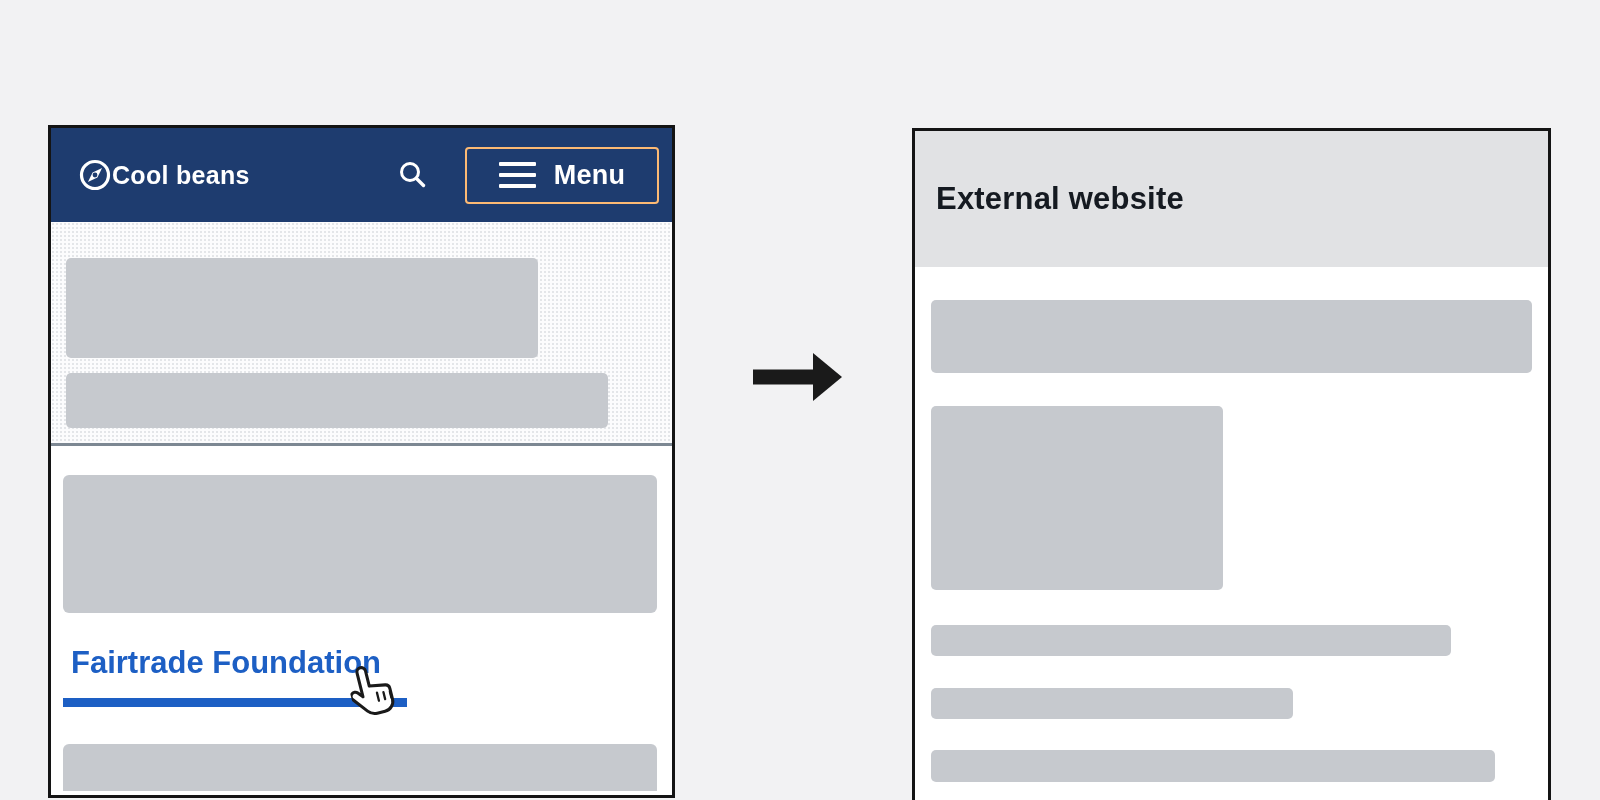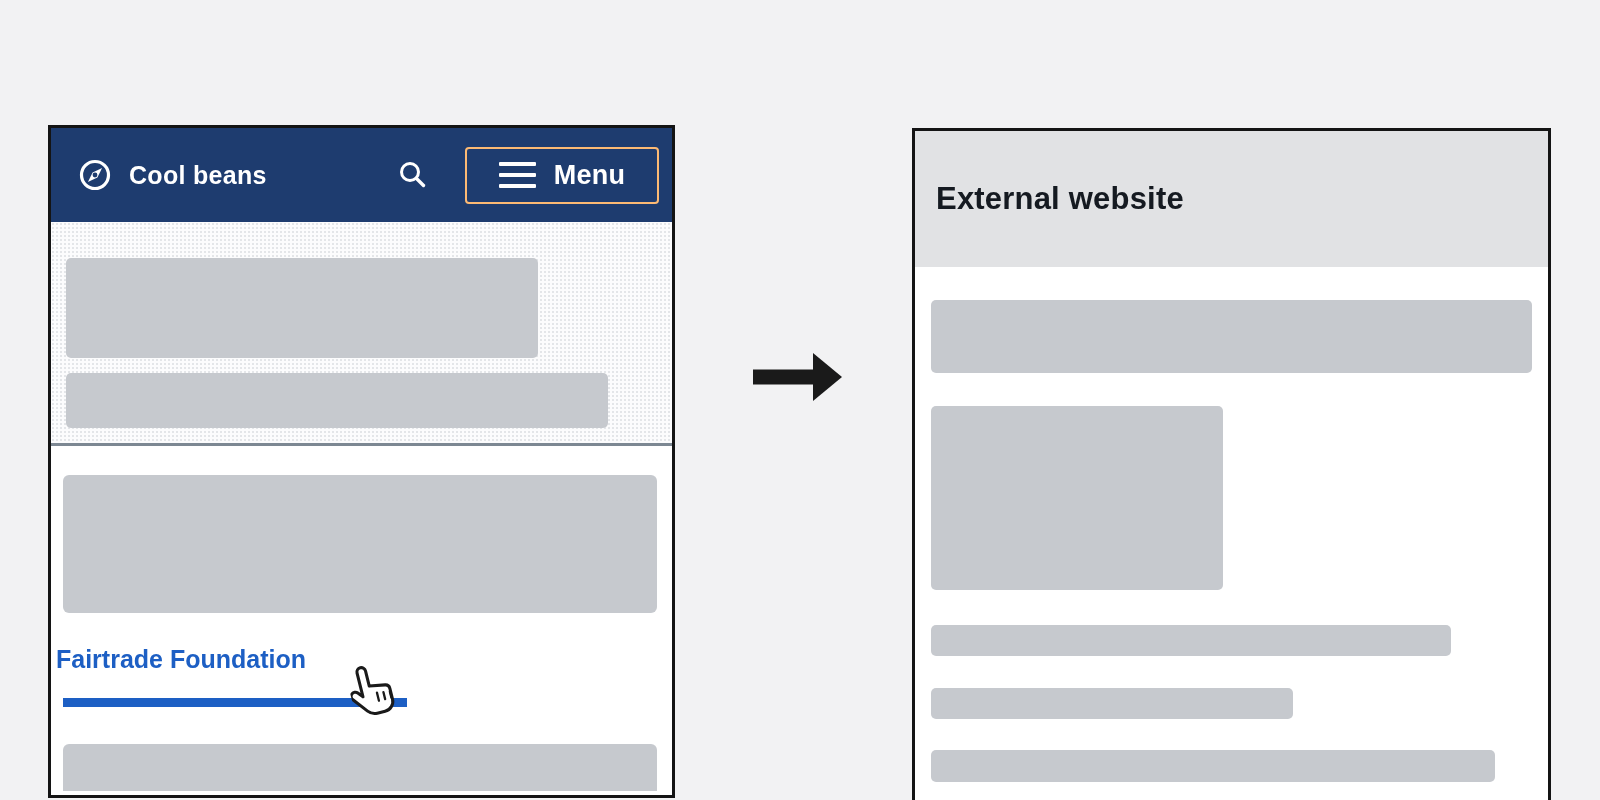--- a/index.html
+++ b/index.html
@@ -14,21 +14,21 @@
     position:relative;background:var(--canvas-bg);
     font-family:"Liberation Sans", sans-serif;
   }
   .panel{position:absolute;background:#fff;border:3px solid var(--panel-border);}
   
   .left-panel{left:48px;top:125px;width:627px;height:673px;}
   .site-header{
     height:94px;background:var(--header-navy);display:flex;align-items:center;
     padding:0 13px 0 27px;
   }
-  .site-title{color:var(--title-text);font-weight:bold;font-size:25px;margin-left:17px;letter-spacing:.3px;}
+  .site-title{color:var(--title-text);font-weight:bold;font-size:25px;letter-spacing:.3px;}
   .spacer{flex:1;}
   .search-btn{background:none;border:none;cursor:pointer;margin-right:36px;display:flex;}
   .menu-btn{
     width:194px;height:57px;border:2px solid #fdba74;border-radius:4px;background:transparent;
     color:#fff;font-weight:bold;font-size:27px;display:flex;align-items:center;justify-content:center;
     gap:18px;cursor:pointer;font-family:inherit;letter-spacing:.3px;
   }
   .hamburger{display:inline-flex;flex-direction:column;gap:7px;width:37px;}
   .hamburger i{display:block;height:4px;background:#fff;border-radius:1px;}
   .hero{
@@ -37,21 +37,21 @@
     background-image:radial-gradient(circle,#e4e6e9 1px,transparent 1.3px);
     background-size:4px 4px;
   }
   .main-content{position:relative;height:346px;background:#fff;}
   .ph{position:absolute;background:var(--placeholder-gray);border-radius:5px;}
   .ph-a1{left:15px;top:36px;width:472px;height:100px;}
   .ph-a2{left:15px;top:151px;width:542px;height:55px;}
   .ph-b1{left:12px;top:29px;width:594px;height:138px;border-radius:6px;}
   .ph-b2{left:12px;top:298px;width:594px;height:47px;border-radius:6px 6px 0 0;}
   .ext-link{
-    position:absolute;left:5px;top:199px;font-size:25px;font-weight:bold;
+    position:absolute;left:20px;top:199px;font-size:31px;font-weight:bold;
     color:var(--link-blue);text-decoration:none;white-space:nowrap;cursor:pointer;
   }
   .link-underline{position:absolute;left:12px;top:252px;width:344px;height:9px;background:var(--link-blue);}
   .cursor-wrap{position:absolute;left:300px;top:216px;width:46px;height:64px;transform:rotate(-14deg);}
   
   .flow-arrow{position:absolute;left:753px;top:352px;}
   
   .right-panel{left:912px;top:128px;width:639px;height:700px;}
   .ext-header{
     height:136px;background:var(--external-header-bg);

